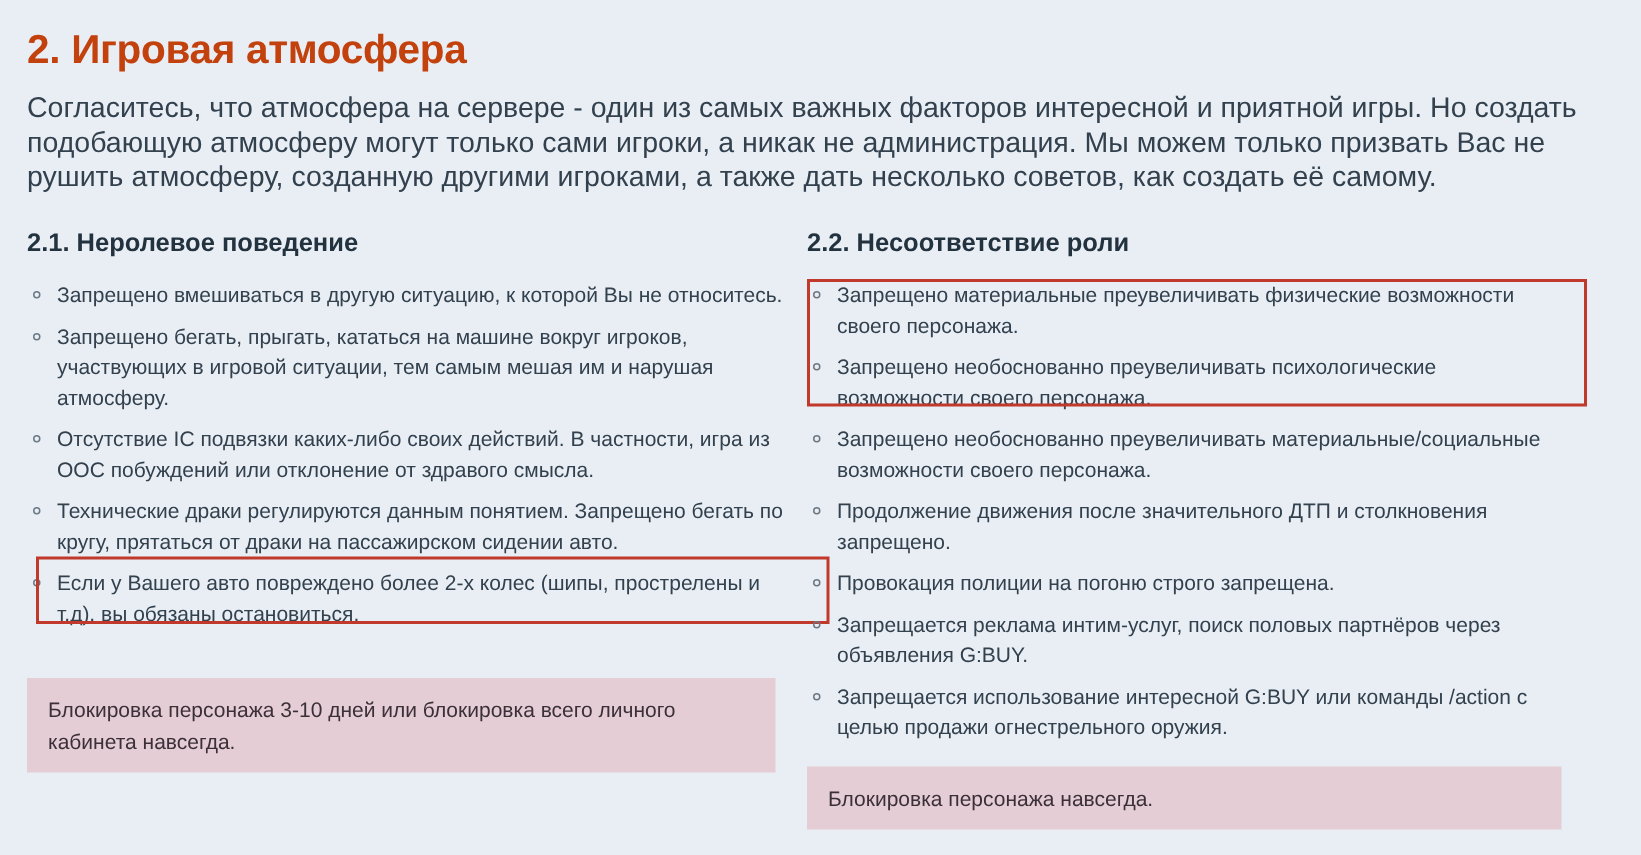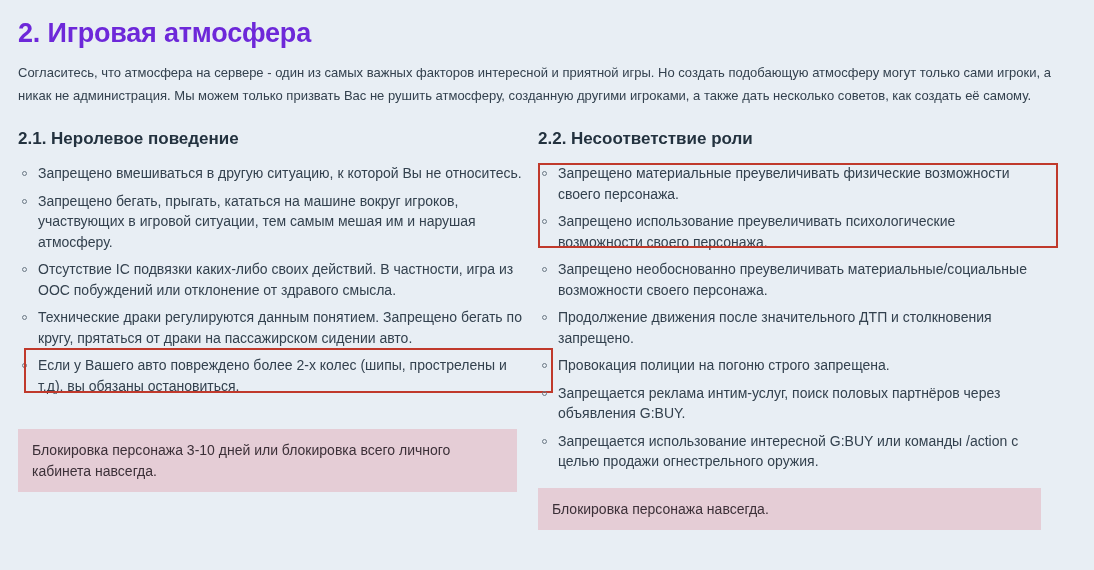--- a/index.html
+++ b/index.html
@@ -17,26 +17,26 @@
   .page {
     position: relative;
     width: 1094px;
     height: 570px;
     box-sizing: border-box;
     padding: 18px 22px 0 18px;
   }
   .page-title {
     font-size: 27px;
     font-weight: bold;
-    color: #6d28d9;
+    color: #c2410c;
     margin: 0 0 12px 0;
     letter-spacing: -0.2px;
   }
   .intro {
-    font-size: 13px;
+    font-size: 19px;
     line-height: 23px;
     color: #33414e;
     margin: 0 0 22px 0;
     max-width: 1060px;
   }
   .columns {
     display: flex;
     gap: 12px;
     align-items: flex-start;
   }
@@ -135,21 +135,21 @@
       </ul>
       <div class="hl-box hl-left"></div>
       <div class="penalty penalty-left">Блокировка персонажа 3-10 дней или блокировка всего личного кабинета навсегда.</div>
     </div>
 
     <div class="col">
       <h2 class="col-title">2.2. Несоответствие роли</h2>
       <div class="right-list-wrap">
         <ul class="rules">
           <li>Запрещено материальные преувеличивать физические возможности своего персонажа.</li>
-          <li>Запрещено использование преувеличивать психологические возможности своего персонажа.</li>
+          <li>Запрещено необоснованно преувеличивать психологические возможности своего персонажа.</li>
           <li>Запрещено необоснованно преувеличивать материальные/социальные возможности своего персонажа.</li>
           <li>Продолжение движения после значительного ДТП и столкновения запрещено.</li>
           <li>Провокация полиции на погоню строго запрещена.</li>
           <li>Запрещается реклама интим-услуг, поиск половых партнёров через объявления G:BUY.</li>
           <li>Запрещается использование интересной G:BUY или команды /action с целью продажи огнестрельного оружия.</li>
         </ul>
         <div class="hl-box hl-right"></div>
       </div>
       <div class="penalty penalty-right">Блокировка персонажа навсегда.</div>
     </div>

